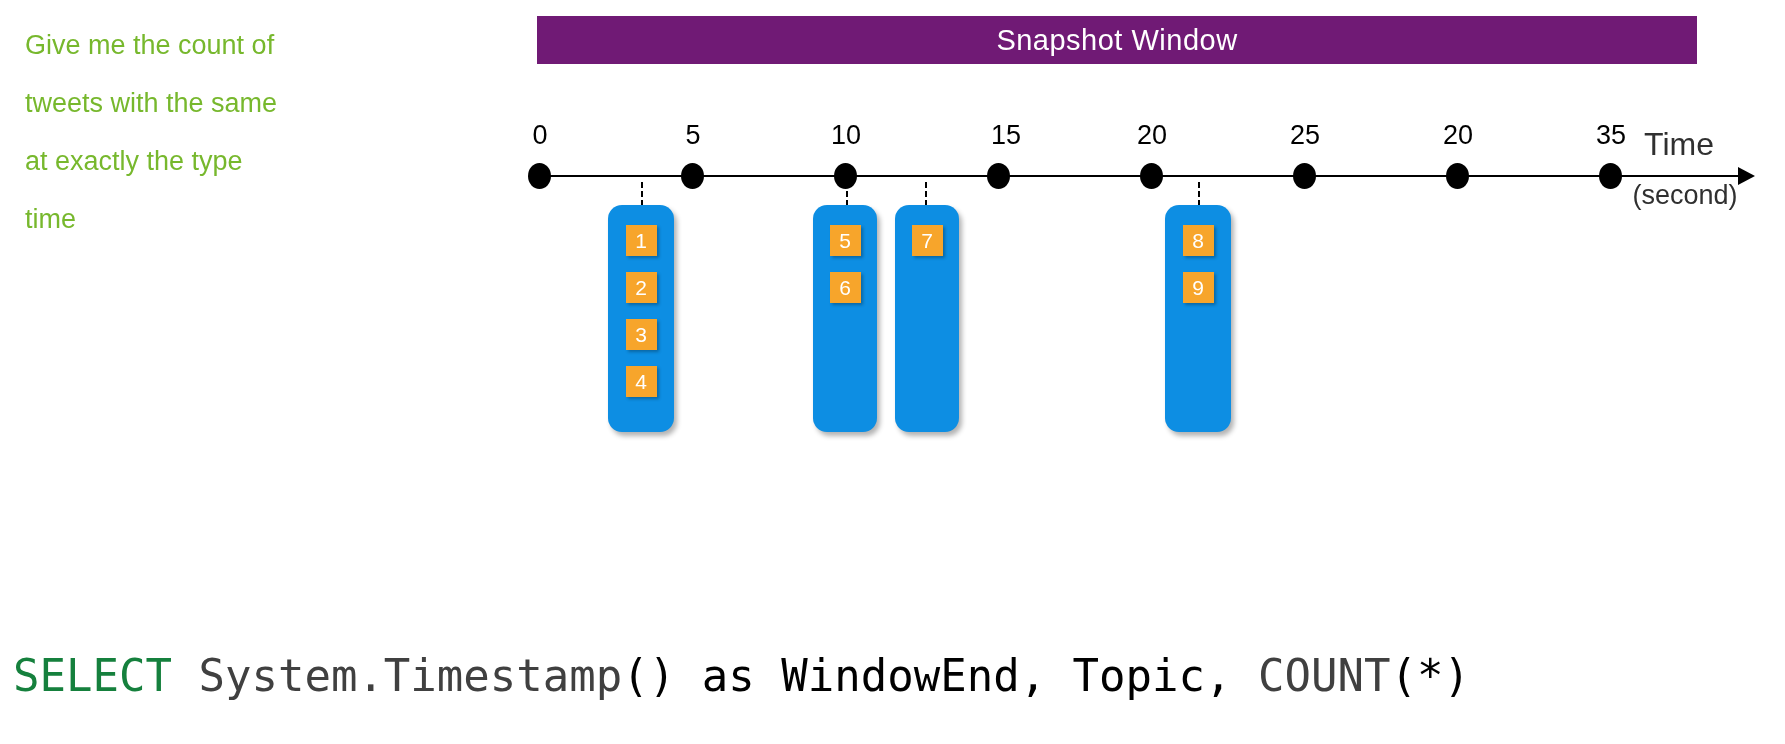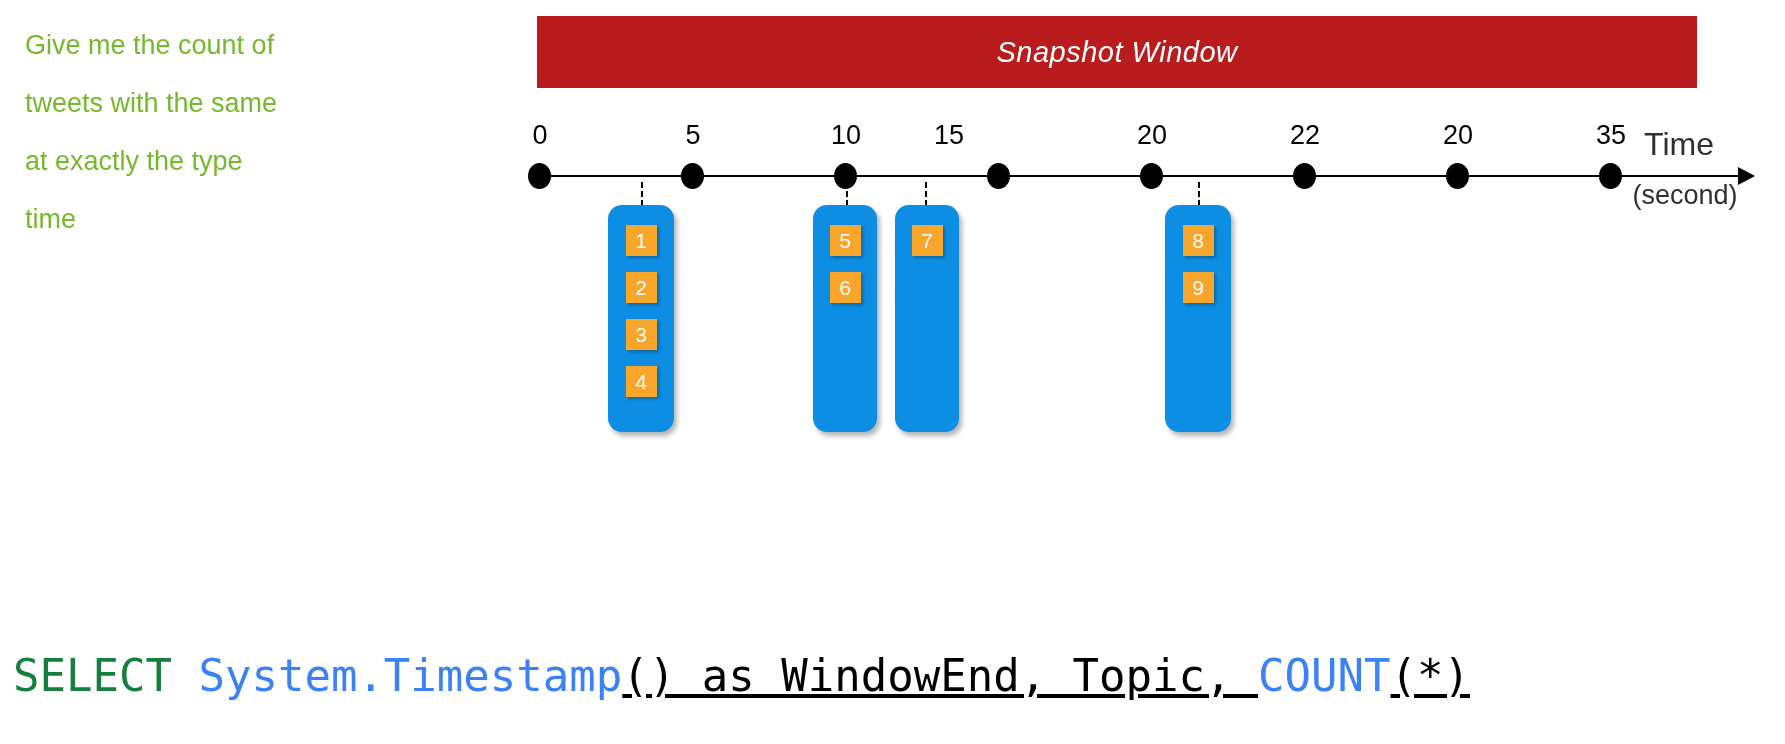--- a/index.html
+++ b/index.html
@@ -4,57 +4,57 @@
 <style>
   html,body{margin:0;padding:0;background:#ffffff;width:1785px;height:744px;
     font-family:"Liberation Sans",sans-serif;overflow:hidden;position:relative;}
   .stage{position:absolute;inset:0;width:1785px;height:744px;}
 
   
   .question{position:absolute;left:25px;top:16px;font-size:27px;line-height:58px;
     color:#77B82D;font-weight:400;}
 
   
-  .banner{position:absolute;left:537px;top:16px;width:1160px;height:72px;background:#b91c1c;
-    display:flex;align-items:center;justify-content:center;font-style:italic;}
+  .banner{position:absolute;left:537px;top:16px;width:1160px;height:48px;background:#701a75;
+    display:flex;align-items:center;justify-content:center;}
   .banner span{color:#ffffff;font-size:29px;font-weight:300;letter-spacing:.5px;}
 
   
   .axis-line{position:absolute;left:533px;top:175px;width:1205px;height:2px;background:#000;}
   .arrow-head{position:absolute;left:1738px;top:167px;width:0;height:0;
     border-left:17px solid #000;border-top:9px solid transparent;border-bottom:9px solid transparent;}
   .dot{position:absolute;width:23px;height:26px;border-radius:50%;background:#000;top:163px;}
   .tick{position:absolute;top:120px;font-size:27px;color:#000;transform:translateX(-50%);}
   .axis-label{position:absolute;color:#303030;font-weight:300;transform:translateX(-50%);}
   .axis-label.time{left:1679px;top:126px;font-size:32px;}
   .axis-label.unit{left:1677px;top:180px;font-size:27px;margin-left:8px;}
 
   .cx1{left:641px}.cx2{left:846px}.cx3{left:925px}.cx4{left:1198px}
   .dx0{left:528px}.dx1{left:681px}.dx2{left:834px}.dx3{left:987px}
   .dx4{left:1140px}.dx5{left:1293px}.dx6{left:1446px}.dx7{left:1599px}
-  .tx0{left:540px}.tx1{left:693px}.tx2{left:846px}.tx3{left:949px}
+  .tx0{left:540px}.tx1{left:693px}.tx2{left:846px}.tx3{left:1006px}
   .tx4{left:1152px}.tx5{left:1305px}.tx6{left:1458px}.tx7{left:1611px}
 
   .dash{position:absolute;top:182px;height:24px;width:0;border-left:2px dashed #000;}
 
   
   .win{position:absolute;top:205px;height:227px;background:#0D8EE3;border-radius:14px;
     box-shadow:3px 4px 5px rgba(0,0,0,.30);display:flex;flex-direction:column;
     align-items:center;padding-top:20px;gap:16px;box-sizing:border-box;}
   .w1{left:608px;width:66px}.w2{left:813px;width:64px}.w3{left:895px;width:64px}.w4{left:1165px;width:66px}
   .evt{width:31px;height:31px;background:#F7A52B;box-shadow:2px 2px 3px rgba(0,0,0,.28);
     display:flex;align-items:center;justify-content:center;flex:0 0 auto;
     color:#ffffff;font-size:21px;}
 
   
   .code{position:absolute;left:13px;top:526px;font-family:"DejaVu Sans Mono",monospace;
     font-size:44px;line-height:60px;white-space:pre;}
   .kw{color:#15803d;}
-  .fn{color:#3b82f6;}
-  .pl{color:#000000;text-decoration:underline;}
+  .fn{color:#404040;}
+  .pl{color:#000000;}
 </style>
 </head>
 <body>
 
 <div class="stage">
 
   <div class="question">
     <div>Give me the count of</div>
     <div>tweets with the same</div>
     <div>at exactly the type</div>
@@ -66,21 +66,21 @@
   </div>
 
   <div class="axis-line"></div>
   <div class="arrow-head"></div>
 
   <span class="tick tx0">0</span>
   <span class="tick tx1">5</span>
   <span class="tick tx2">10</span>
   <span class="tick tx3">15</span>
   <span class="tick tx4">20</span>
-  <span class="tick tx5">22</span>
+  <span class="tick tx5">25</span>
   <span class="tick tx6">20</span>
   <span class="tick tx7">35</span>
 
   <div class="dot dx0"></div>
   <div class="dot dx1"></div>
   <div class="dot dx2"></div>
   <div class="dot dx3"></div>
   <div class="dot dx4"></div>
   <div class="dot dx5"></div>
   <div class="dot dx6"></div>

